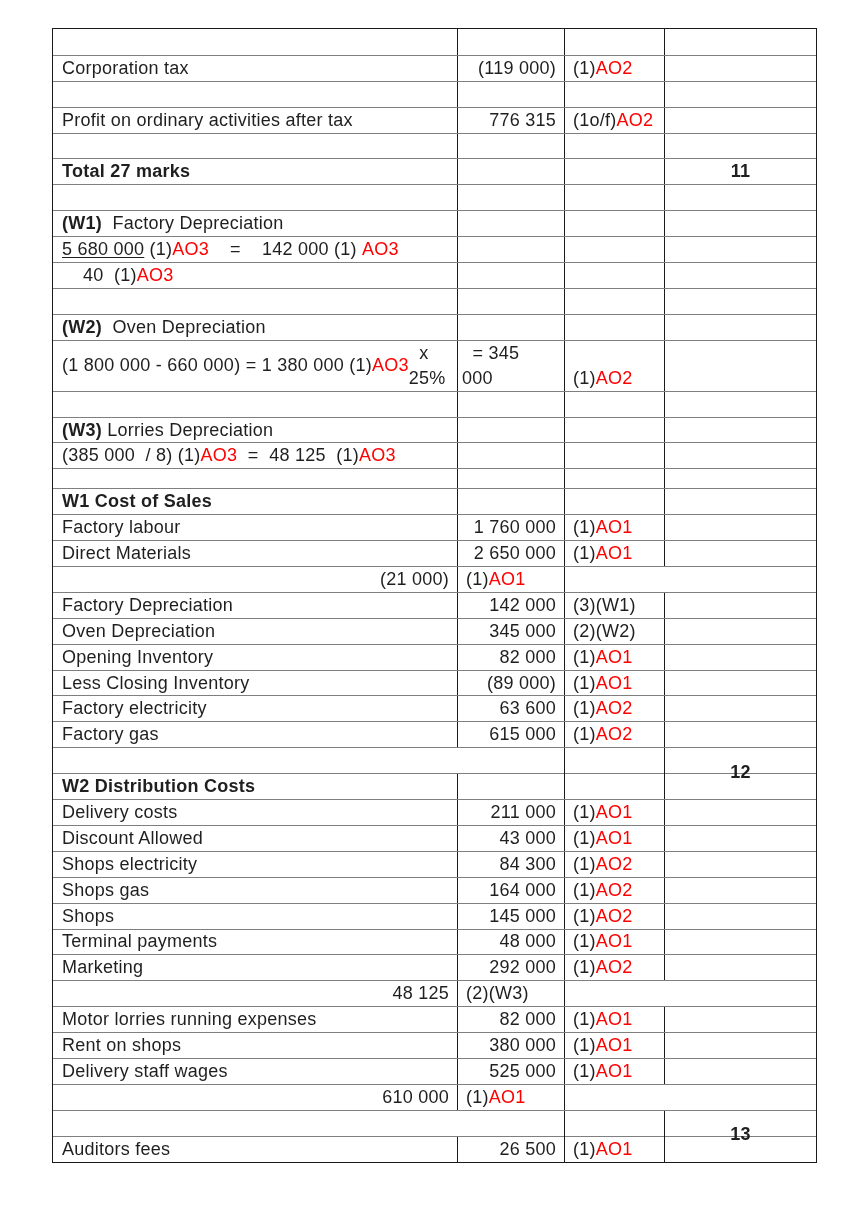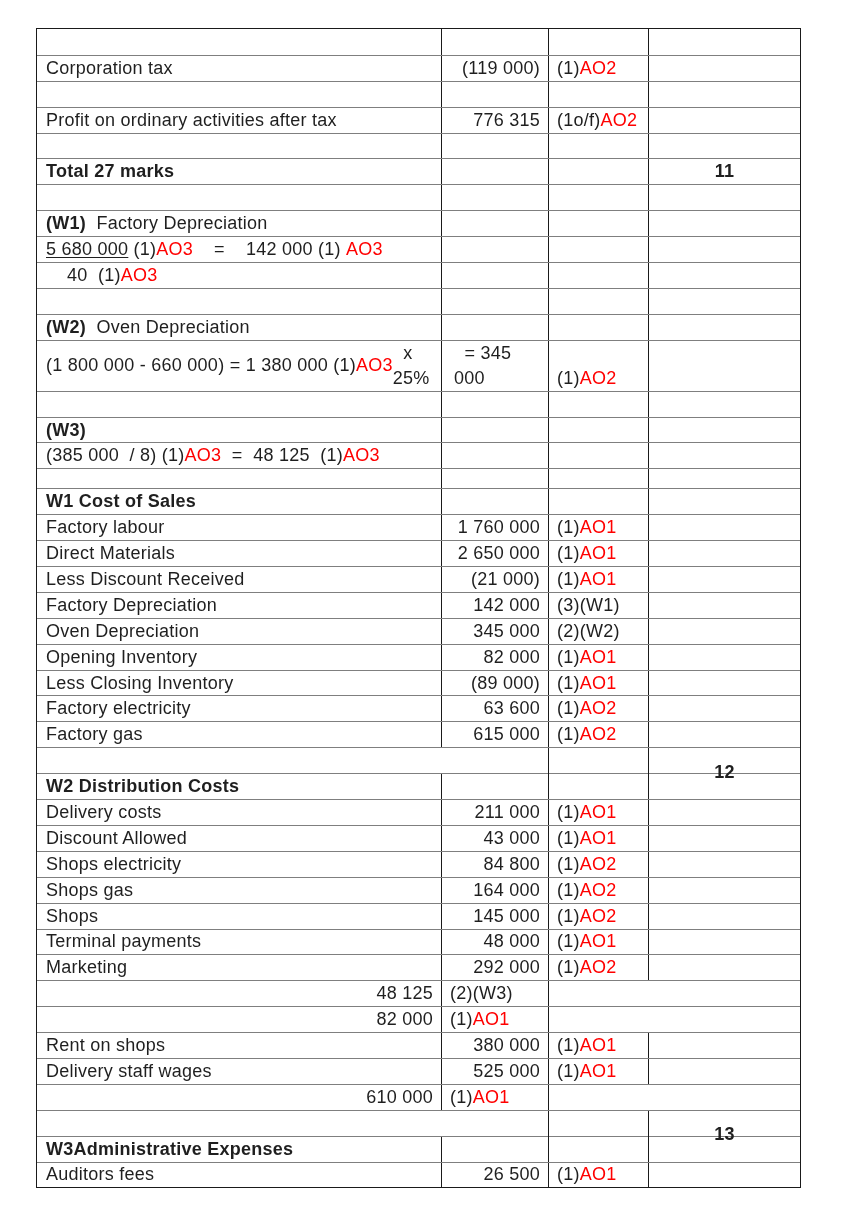--- a/index.html
+++ b/index.html
@@ -1,37 +1,37 @@
 <!DOCTYPE html>
 <html style="--text: #1f1f1f; --ao: #ff0000; --gridh: #7f7f7f; --gridv: #1a1a1a;"><head>
   <meta charset="utf-8">
   <style>
     :root{
       --text:#1f1f1f; --ao:#ff0000; --gridh:#7f7f7f; --gridv:#1a1a1a;
     }
     html,body{margin:0;padding:0;background:#ffffff;}
     body{width:864px;height:1229px;position:relative;overflow:hidden;
       font-family:"Liberation Sans", sans-serif;color:var(--text);}
-    .sheet{position:absolute;left:36px;top:28px;width:765px;
+    .sheet{position:absolute;left:52px;top:28px;width:765px;
       border:1.5px solid var(--gridv);box-sizing:border-box;}
     .row{display:grid;grid-template-columns:404px 107px 100px 1fr;
       height:25.9px;border-top:1.5px solid var(--gridh);box-sizing:border-box;}
     .row:first-child{border-top:none;}
     .row.compact{height:20px;}
     .row.working2{height:51px;}
     .cell{display:flex;align-items:center;box-sizing:border-box;
       font-size:18px;letter-spacing:0.25px;white-space:pre;line-height:25px;
       border-left:1px solid var(--gridv);overflow:hidden;}
     .cell:first-child{border-left:none;padding-left:9px;}
     .c-amount{justify-content:flex-end;padding-right:8px;}
     .c-mark{padding-left:8px;}
     .c-total{justify-content:center;font-weight:bold;}
     .row.total .c-amount{font-weight:bold;margin-top:48px;}
     .row.working2 .c-label,.row.working2 .c-amount{white-space:pre;}
-    .row.working2 .c-amount{justify-content:flex-start;padding-left:12px;}
+    .row.working2 .c-amount{justify-content:flex-start;padding-left:4px;}
     .row.working2 .c-mark{align-items:flex-end;padding-bottom:0;}
     .seg-bold{font-weight:bold;}
     .seg-underline{text-decoration:underline;text-underline-offset:2px;}
     .seg-ao{color:var(--ao);}
   </style>
 </head>
 <body>
 
 <div class="sheet" id="sheet">
     <div class="row blank">
@@ -114,21 +114,21 @@
       <div class="cell c-mark"><span>(1)</span><span class="seg-ao">AO2</span></div>
       <div class="cell c-total"></div>
     </div>
     <div class="row blank">
       <div class="cell c-label"></div>
       <div class="cell c-amount"></div>
       <div class="cell c-mark"></div>
       <div class="cell c-total"></div>
     </div>
     <div class="row working">
-      <div class="cell c-label"><span class="seg-bold">(W3)</span></div>
+      <div class="cell c-label"><span class="seg-bold">(W3)</span><span> Lorries Depreciation</span></div>
       <div class="cell c-amount"></div>
       <div class="cell c-mark"></div>
       <div class="cell c-total"></div>
     </div>
     <div class="row working">
       <div class="cell c-label"><span>(385 000  / 8) (1)</span><span class="seg-ao">AO3</span><span>  =  48 125  (1)</span><span class="seg-ao">AO3</span></div>
       <div class="cell c-amount"></div>
       <div class="cell c-mark"></div>
       <div class="cell c-total"></div>
     </div>
@@ -150,21 +150,20 @@
       <div class="cell c-mark"><span>(1)</span><span class="seg-ao">AO1</span></div>
       <div class="cell c-total"></div>
     </div>
     <div class="row item">
       <div class="cell c-label"><span>Direct Materials</span></div>
       <div class="cell c-amount">2 650 000</div>
       <div class="cell c-mark"><span>(1)</span><span class="seg-ao">AO1</span></div>
       <div class="cell c-total"></div>
     </div>
     <div class="row item">
-      <div class="cell c-label"><span>Less Discount Received</span></div>
       <div class="cell c-amount">(21 000)</div>
       <div class="cell c-mark"><span>(1)</span><span class="seg-ao">AO1</span></div>
       <div class="cell c-total"></div>
     </div>
     <div class="row item">
       <div class="cell c-label"><span>Factory Depreciation</span></div>
       <div class="cell c-amount">142 000</div>
       <div class="cell c-mark"><span>(3)(W1)</span></div>
       <div class="cell c-total"></div>
     </div>
@@ -217,21 +216,21 @@
       <div class="cell c-total"></div>
     </div>
     <div class="row item">
       <div class="cell c-label"><span>Discount Allowed</span></div>
       <div class="cell c-amount">43 000</div>
       <div class="cell c-mark"><span>(1)</span><span class="seg-ao">AO1</span></div>
       <div class="cell c-total"></div>
     </div>
     <div class="row item">
       <div class="cell c-label"><span>Shops electricity</span></div>
-      <div class="cell c-amount">84 800</div>
+      <div class="cell c-amount">84 300</div>
       <div class="cell c-mark"><span>(1)</span><span class="seg-ao">AO2</span></div>
       <div class="cell c-total"></div>
     </div>
     <div class="row item">
       <div class="cell c-label"><span>Shops gas</span></div>
       <div class="cell c-amount">164 000</div>
       <div class="cell c-mark"><span>(1)</span><span class="seg-ao">AO2</span></div>
       <div class="cell c-total"></div>
     </div>
     <div class="row item">
@@ -251,20 +250,21 @@
       <div class="cell c-amount">292 000</div>
       <div class="cell c-mark"><span>(1)</span><span class="seg-ao">AO2</span></div>
       <div class="cell c-total"></div>
     </div>
     <div class="row item">
       <div class="cell c-amount">48 125</div>
       <div class="cell c-mark"><span>(2)(W3)</span></div>
       <div class="cell c-total"></div>
     </div>
     <div class="row item">
+      <div class="cell c-label"><span>Motor lorries running expenses</span></div>
       <div class="cell c-amount">82 000</div>
       <div class="cell c-mark"><span>(1)</span><span class="seg-ao">AO1</span></div>
       <div class="cell c-total"></div>
     </div>
     <div class="row item">
       <div class="cell c-label"><span>Rent on shops</span></div>
       <div class="cell c-amount">380 000</div>
       <div class="cell c-mark"><span>(1)</span><span class="seg-ao">AO1</span></div>
       <div class="cell c-total"></div>
     </div>
@@ -277,26 +277,20 @@
     <div class="row item">
       <div class="cell c-amount">610 000</div>
       <div class="cell c-mark"><span>(1)</span><span class="seg-ao">AO1</span></div>
       <div class="cell c-total"></div>
     </div>
     <div class="row total">
       <div class="cell c-label"></div>
       <div class="cell c-amount">2 680 925</div>
       <div class="cell c-mark"></div>
       <div class="cell c-total">13</div>
-    </div>
-    <div class="row heading">
-      <div class="cell c-label"><span class="seg-bold">W3Administrative Expenses</span></div>
-      <div class="cell c-amount"></div>
-      <div class="cell c-mark"></div>
-      <div class="cell c-total"></div>
     </div>
     <div class="row item">
       <div class="cell c-label"><span>Auditors fees</span></div>
       <div class="cell c-amount">26 500</div>
       <div class="cell c-mark"><span>(1)</span><span class="seg-ao">AO1</span></div>
       <div class="cell c-total"></div>
     </div>
   </div>
 
 </body></html>

